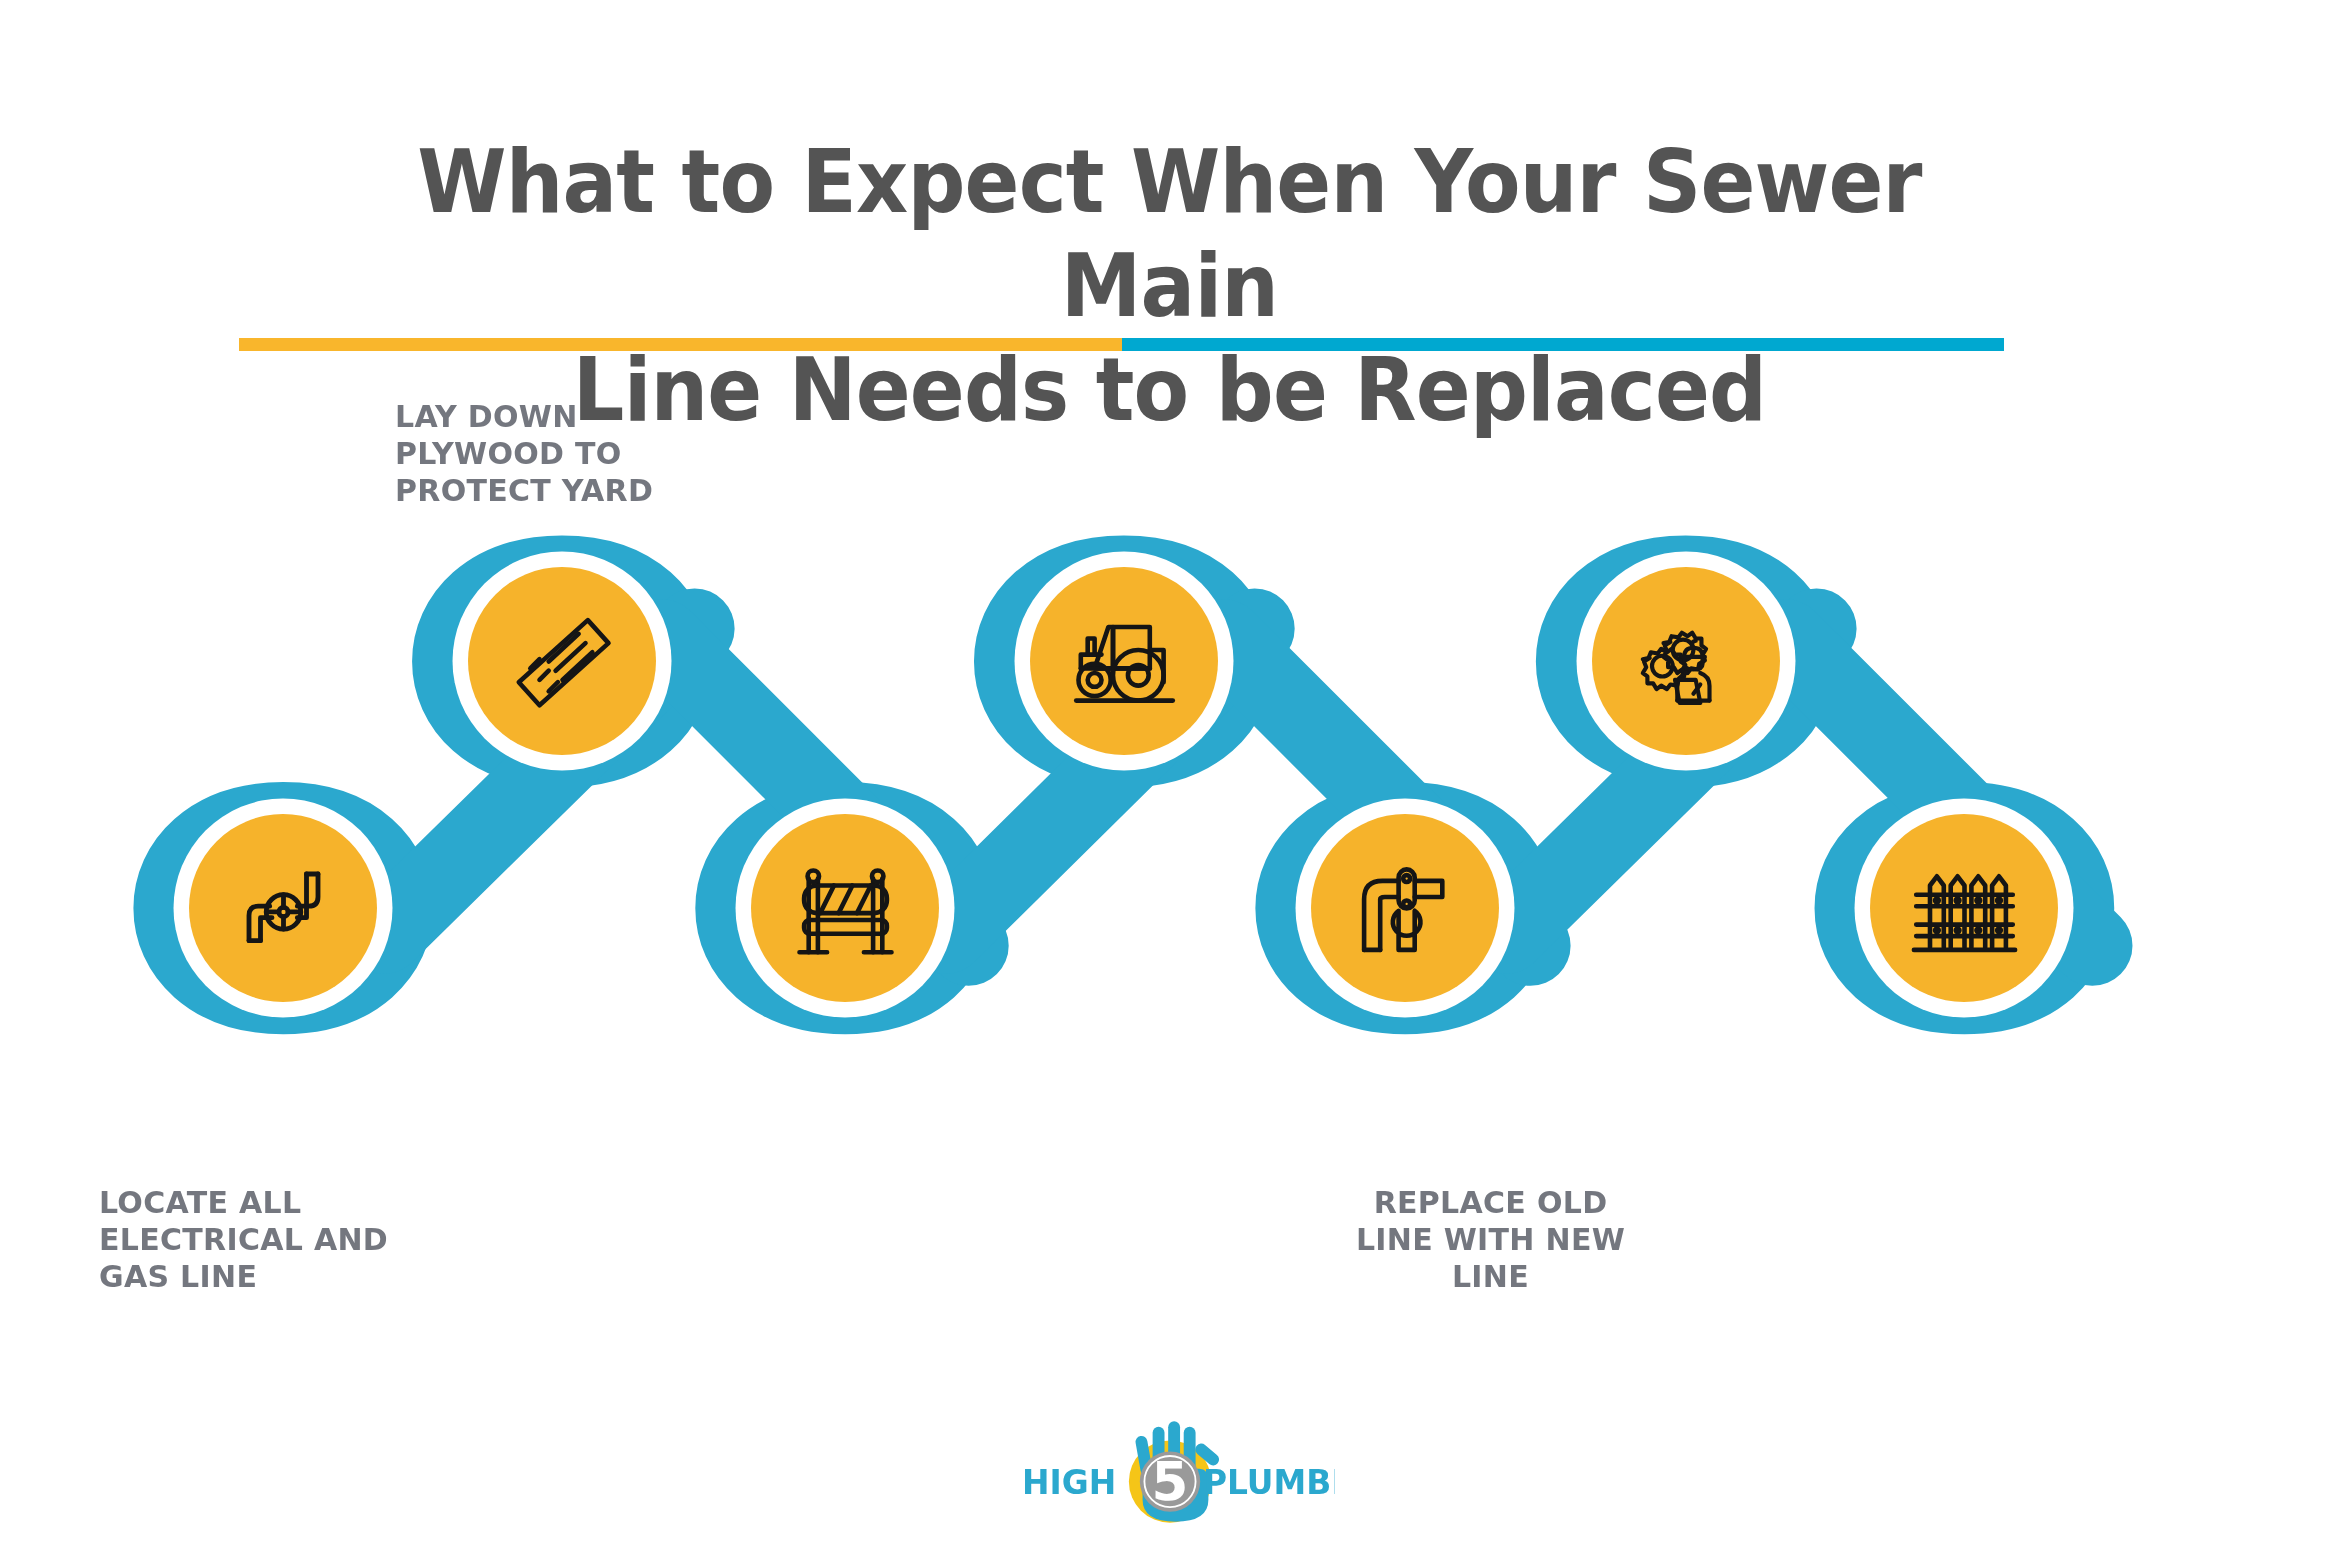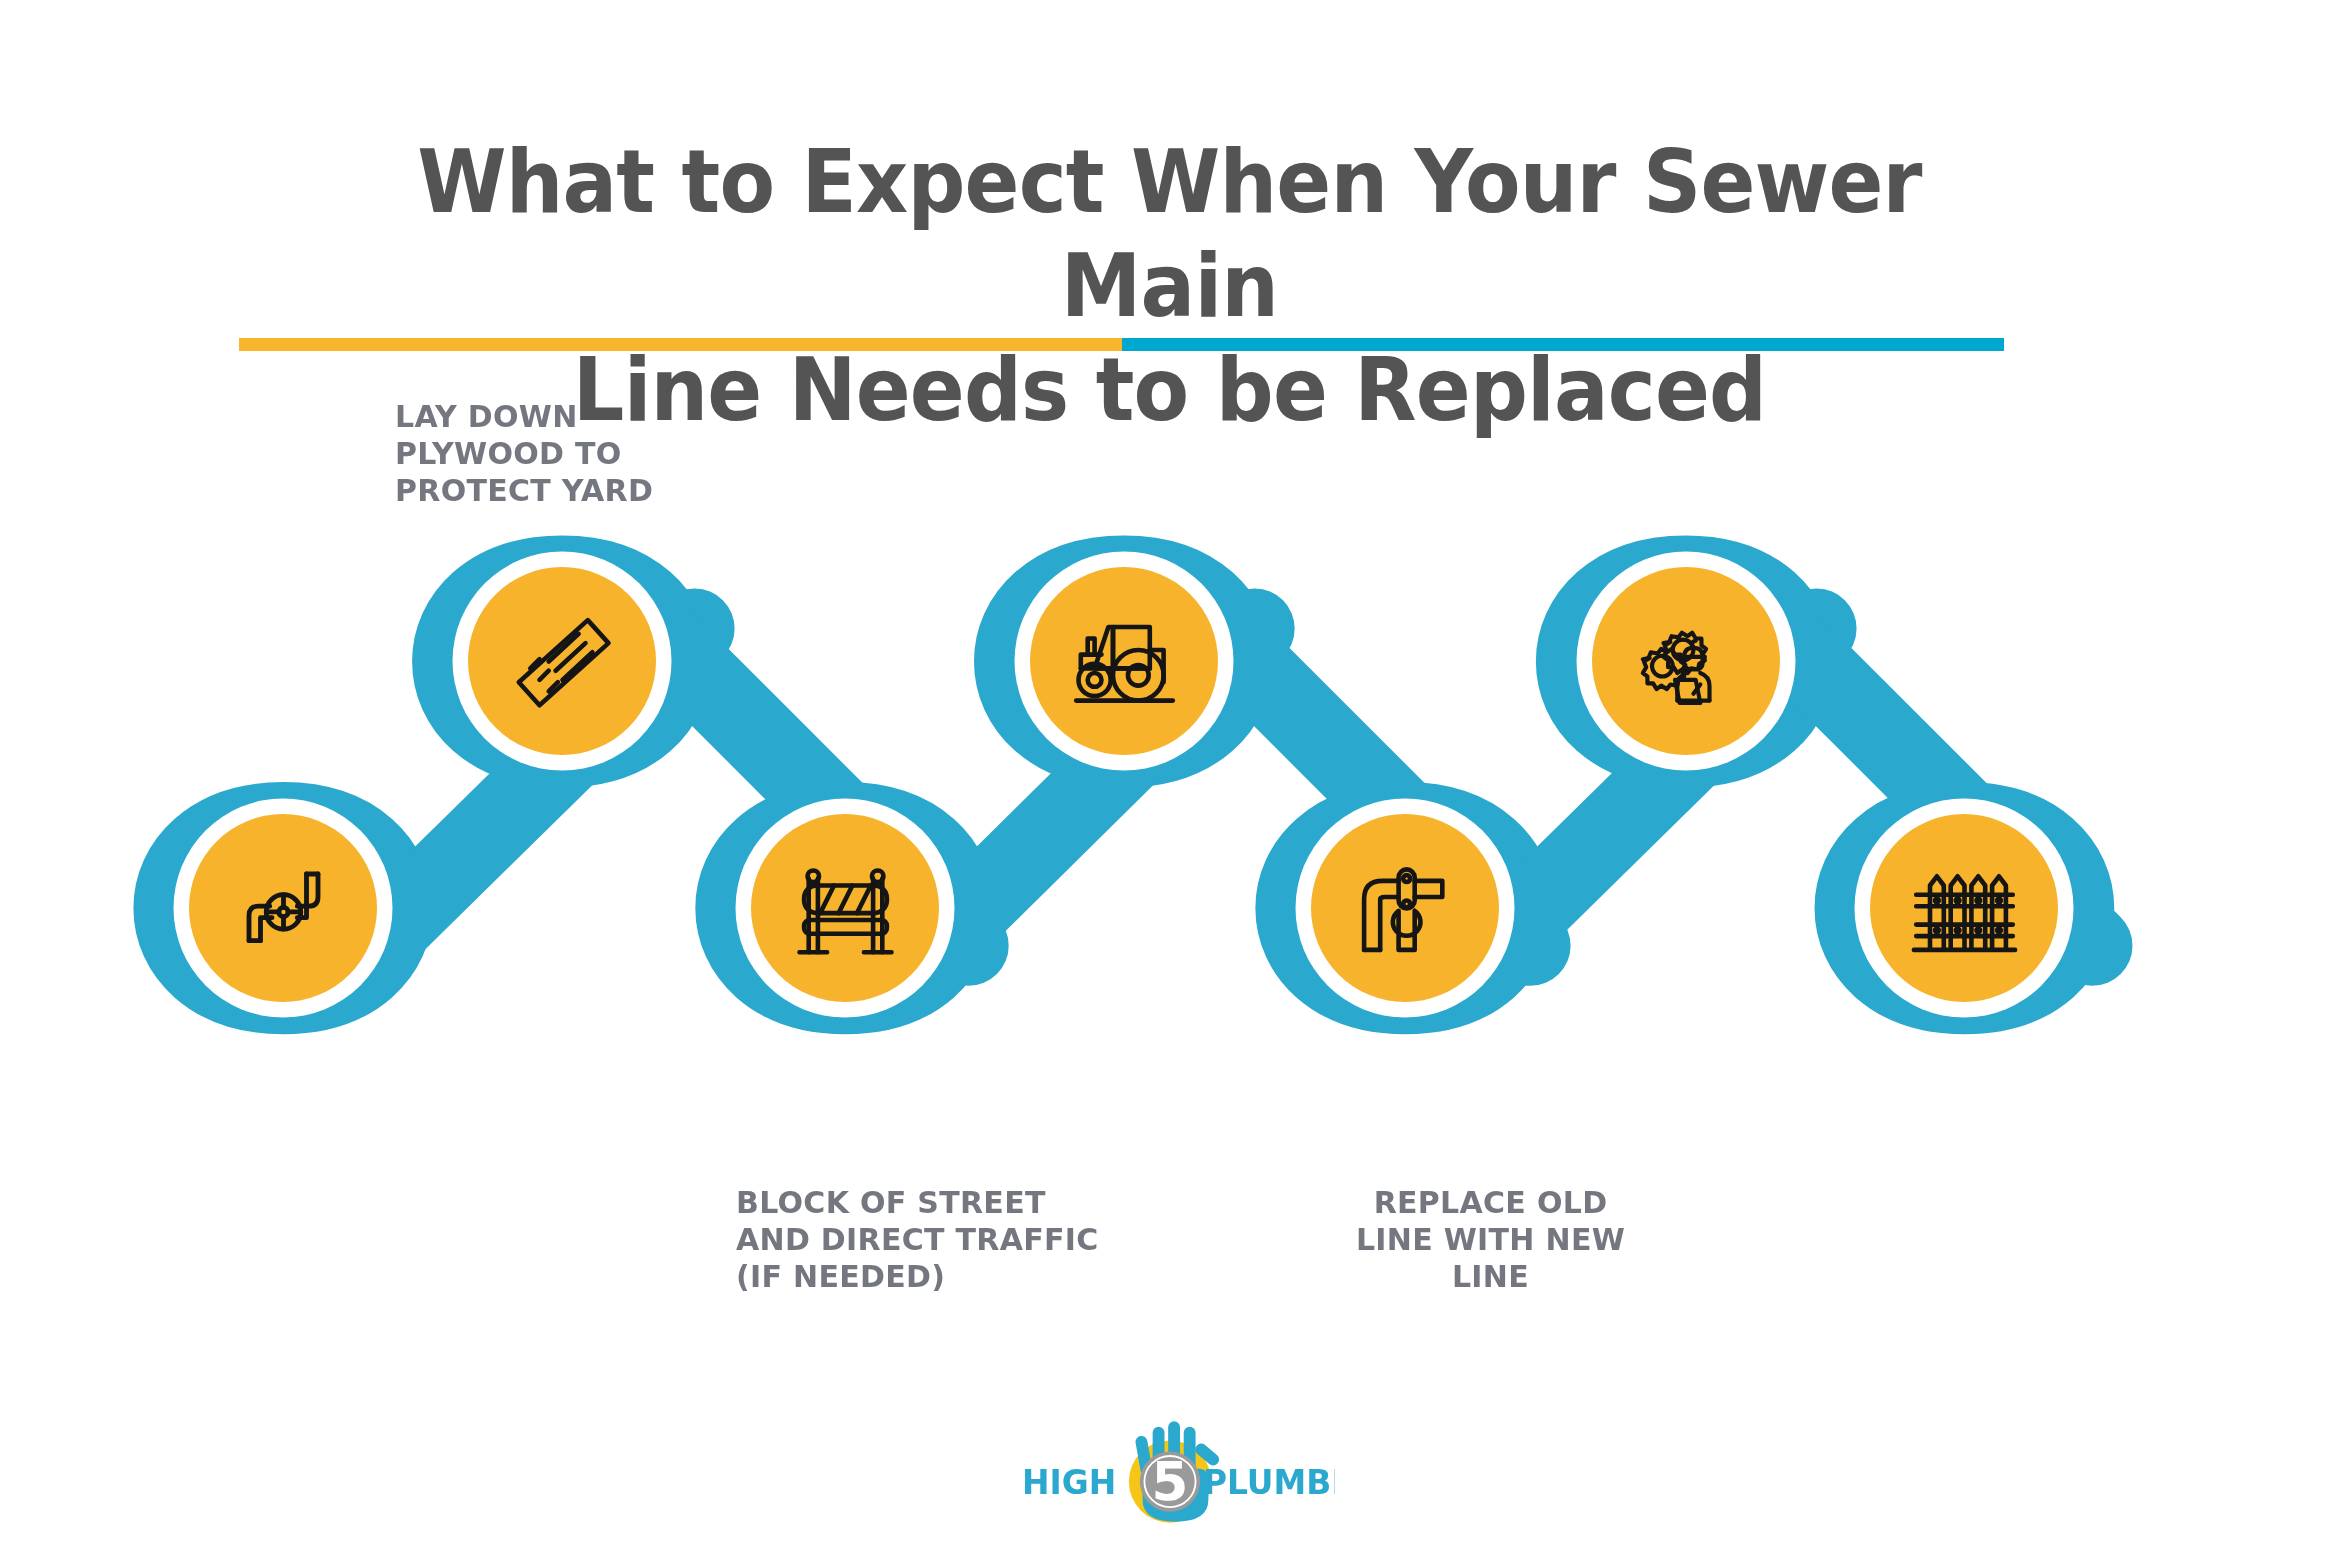--- a/index.html
+++ b/index.html
@@ -243,28 +243,28 @@
         <circle cx="62" cy="43" r="1.6" fill="#151515"></circle>
         <circle cx="80" cy="43" r="1.6" fill="#151515"></circle>
         <circle cx="26" cy="69" r="1.6" fill="#151515"></circle>
         <circle cx="44" cy="69" r="1.6" fill="#151515"></circle>
         <circle cx="62" cy="69" r="1.6" fill="#151515"></circle>
         <circle cx="80" cy="69" r="1.6" fill="#151515"></circle>
       </g>
     </svg>
   </div>
 
+  <div class="cap" style="left: 99px; top: 1185px; width: 347px; color: rgb(116, 119, 127);">LOCATE ALL
+ELECTRICAL AND
+GAS LINE</div>
 
   <div class="cap" style="left: 395px; top: 399px; width: 365px; color: rgb(116, 119, 127);">LAY DOWN
 PLYWOOD TO
 PROTECT YARD</div>
 
-  <div class="cap" style="left: 736px; top: 1185px; width: 439px; color: rgb(116, 119, 127);">BLOCK OF STREET
-AND DIRECT TRAFFIC
-(IF NEEDED)</div>
 
 
   <div class="cap" style="left: 1308px; top: 1185px; width: 365px; color: rgb(116, 119, 127); text-align: center;">REPLACE OLD
 LINE WITH NEW
 LINE</div>
 
 
 
   <div class="logo">
     <svg viewBox="0 0 360 130">

